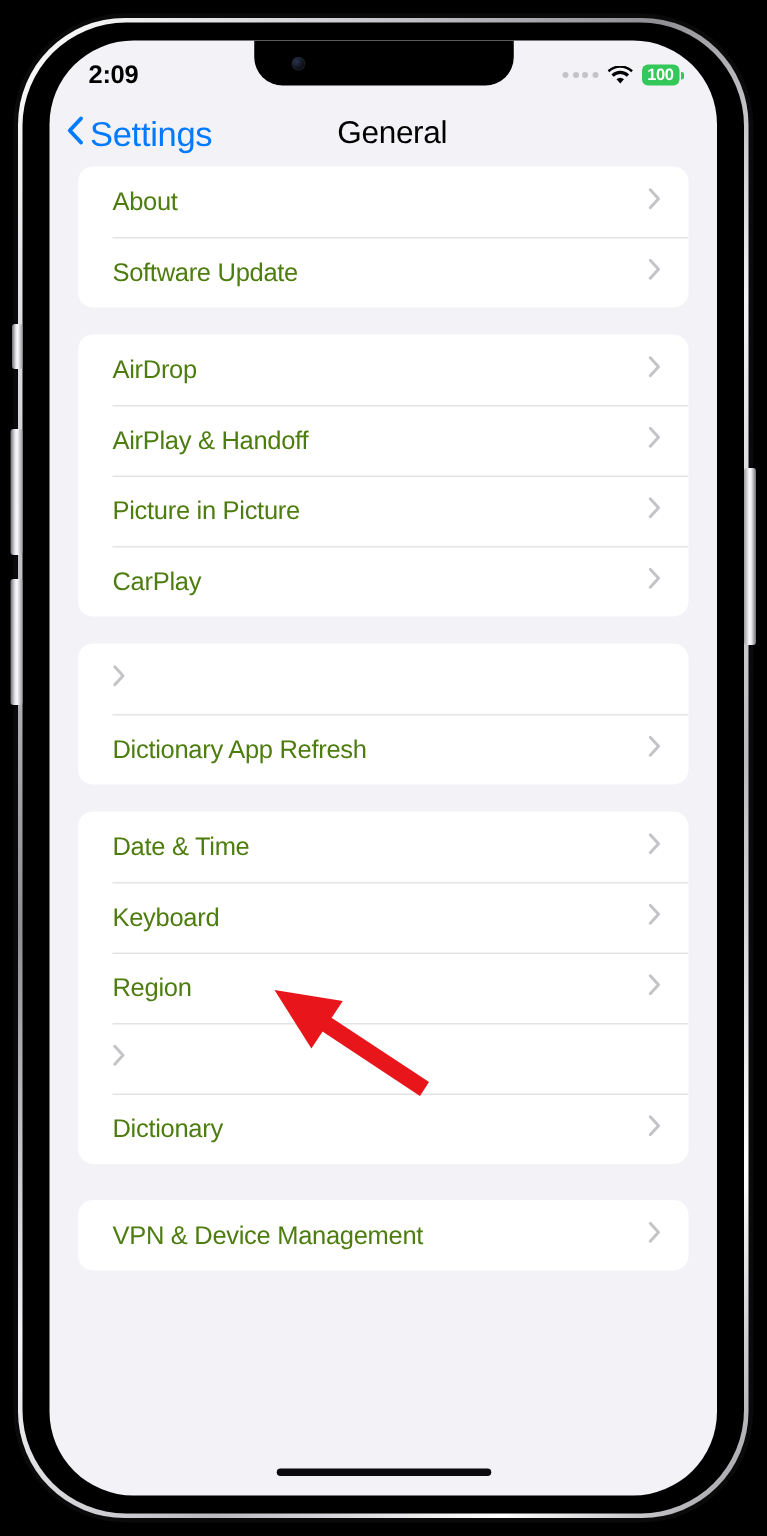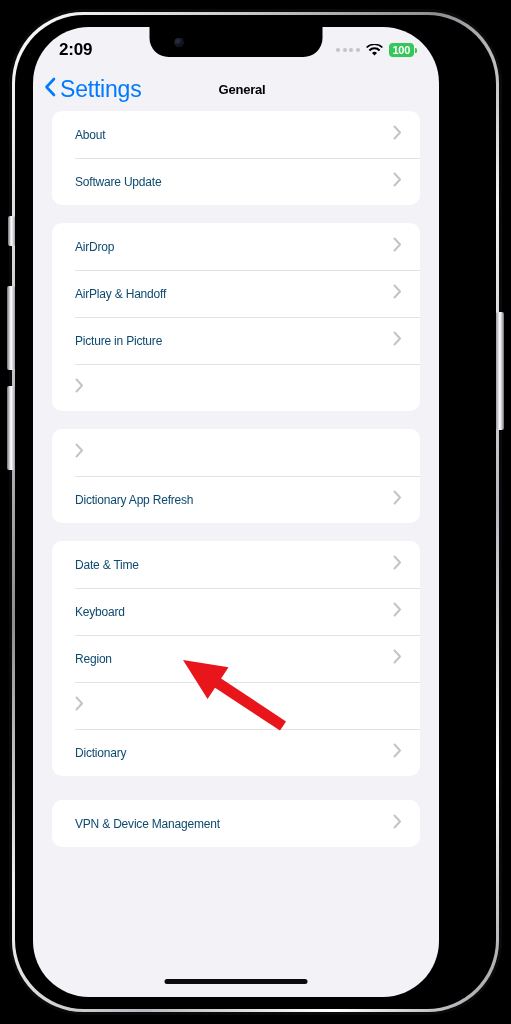--- a/index.html
+++ b/index.html
@@ -39,21 +39,21 @@
   }
   .btn-silent { left:8px; top:216px; width:7px; height:30px; }
   .btn-volup  { left:7px; top:286px; width:8px; height:84px; }
   .btn-voldn  { left:7px; top:386px; width:8px; height:84px; }
   .btn-power  { right:7px; top:312px; width:8px; height:118px;
     background:linear-gradient(270deg,#6e6e73 0%,#e8e8ec 38%,#fbfbfd 55%,#9b9ba1 100%); }
 
   
   .screen {
     position:absolute; left:33px; top:27px;
-    width:406px; height:970px;
+    width:445px; height:970px;
     border-radius:56px;
     background:#f2f2f7;
     overflow:hidden;
   }
 
   
   .notch {
     position:absolute; left:50%; transform:translateX(-50%);
     top:0; width:173px; height:30px;
     background:#000;
@@ -99,21 +99,21 @@
     position:absolute; top:40px; left:0; right:0; height:44px;
     display:flex; align-items:center; z-index:25;
   }
   .nav-back {
     display:flex; align-items:center; gap:4px;
     margin-left:11px; cursor:pointer;
   }
   .nav-back-label { color:#007aff; font-size:23px; letter-spacing:-0.2px; }
   .nav-title {
     position:absolute; left:12px; right:0; text-align:center;
-    font-size:13px; font-weight:bold; color:#000; letter-spacing:-0.2px;
+    font-size:21px; font-weight:normal; color:#000; letter-spacing:-0.2px;
     pointer-events:none;
   }
 
   
   .content {
     position:absolute; top:84px; left:0; right:0; bottom:0;
     padding:0 19px;
   }
   .group {
     background:#fff;
@@ -127,21 +127,21 @@
     display:flex; align-items:center;
     padding-left:23px; padding-right:18px;
     cursor:pointer;
   }
   .row + .row::before {
     content:""; position:absolute; left:23px; right:0; top:0;
     height:1px; background:#e3e3e6;
   }
   .row-label {
     flex:1;
-    font-size:12px; color:#0c4a6e; letter-spacing:-0.2px;
+    font-size:17px; color:#4d7c0f; letter-spacing:-0.2px;
   }
   .chev { flex-shrink:0; }
 
   
   .home-ind {
     position:absolute; bottom:13px; left:50%; transform:translateX(-50%);
     width:143px; height:5px; border-radius:3px; background:#0b0b0d;
     z-index:30;
   }
 
@@ -231,20 +231,21 @@
                 <path d="M1.5 1.5 L7 7.5 L1.5 13.5" stroke="#c4c4c8" stroke-width="2" fill="none" stroke-linecap="round" stroke-linejoin="round"></path>
               </svg></span>
           </div>
           <div class="row">
             <div class="row-label">Picture in Picture</div>
             <span class="chev"><svg width="9" height="15" viewBox="0 0 9 15">
                 <path d="M1.5 1.5 L7 7.5 L1.5 13.5" stroke="#c4c4c8" stroke-width="2" fill="none" stroke-linecap="round" stroke-linejoin="round"></path>
               </svg></span>
           </div>
           <div class="row">
+            <div class="row-label">CarPlay</div>
             <span class="chev"><svg width="9" height="15" viewBox="0 0 9 15">
                 <path d="M1.5 1.5 L7 7.5 L1.5 13.5" stroke="#c4c4c8" stroke-width="2" fill="none" stroke-linecap="round" stroke-linejoin="round"></path>
               </svg></span>
           </div>
         </div>
         <div class="group">
           <div class="row">
             <span class="chev"><svg width="9" height="15" viewBox="0 0 9 15">
                 <path d="M1.5 1.5 L7 7.5 L1.5 13.5" stroke="#c4c4c8" stroke-width="2" fill="none" stroke-linecap="round" stroke-linejoin="round"></path>
               </svg></span>

